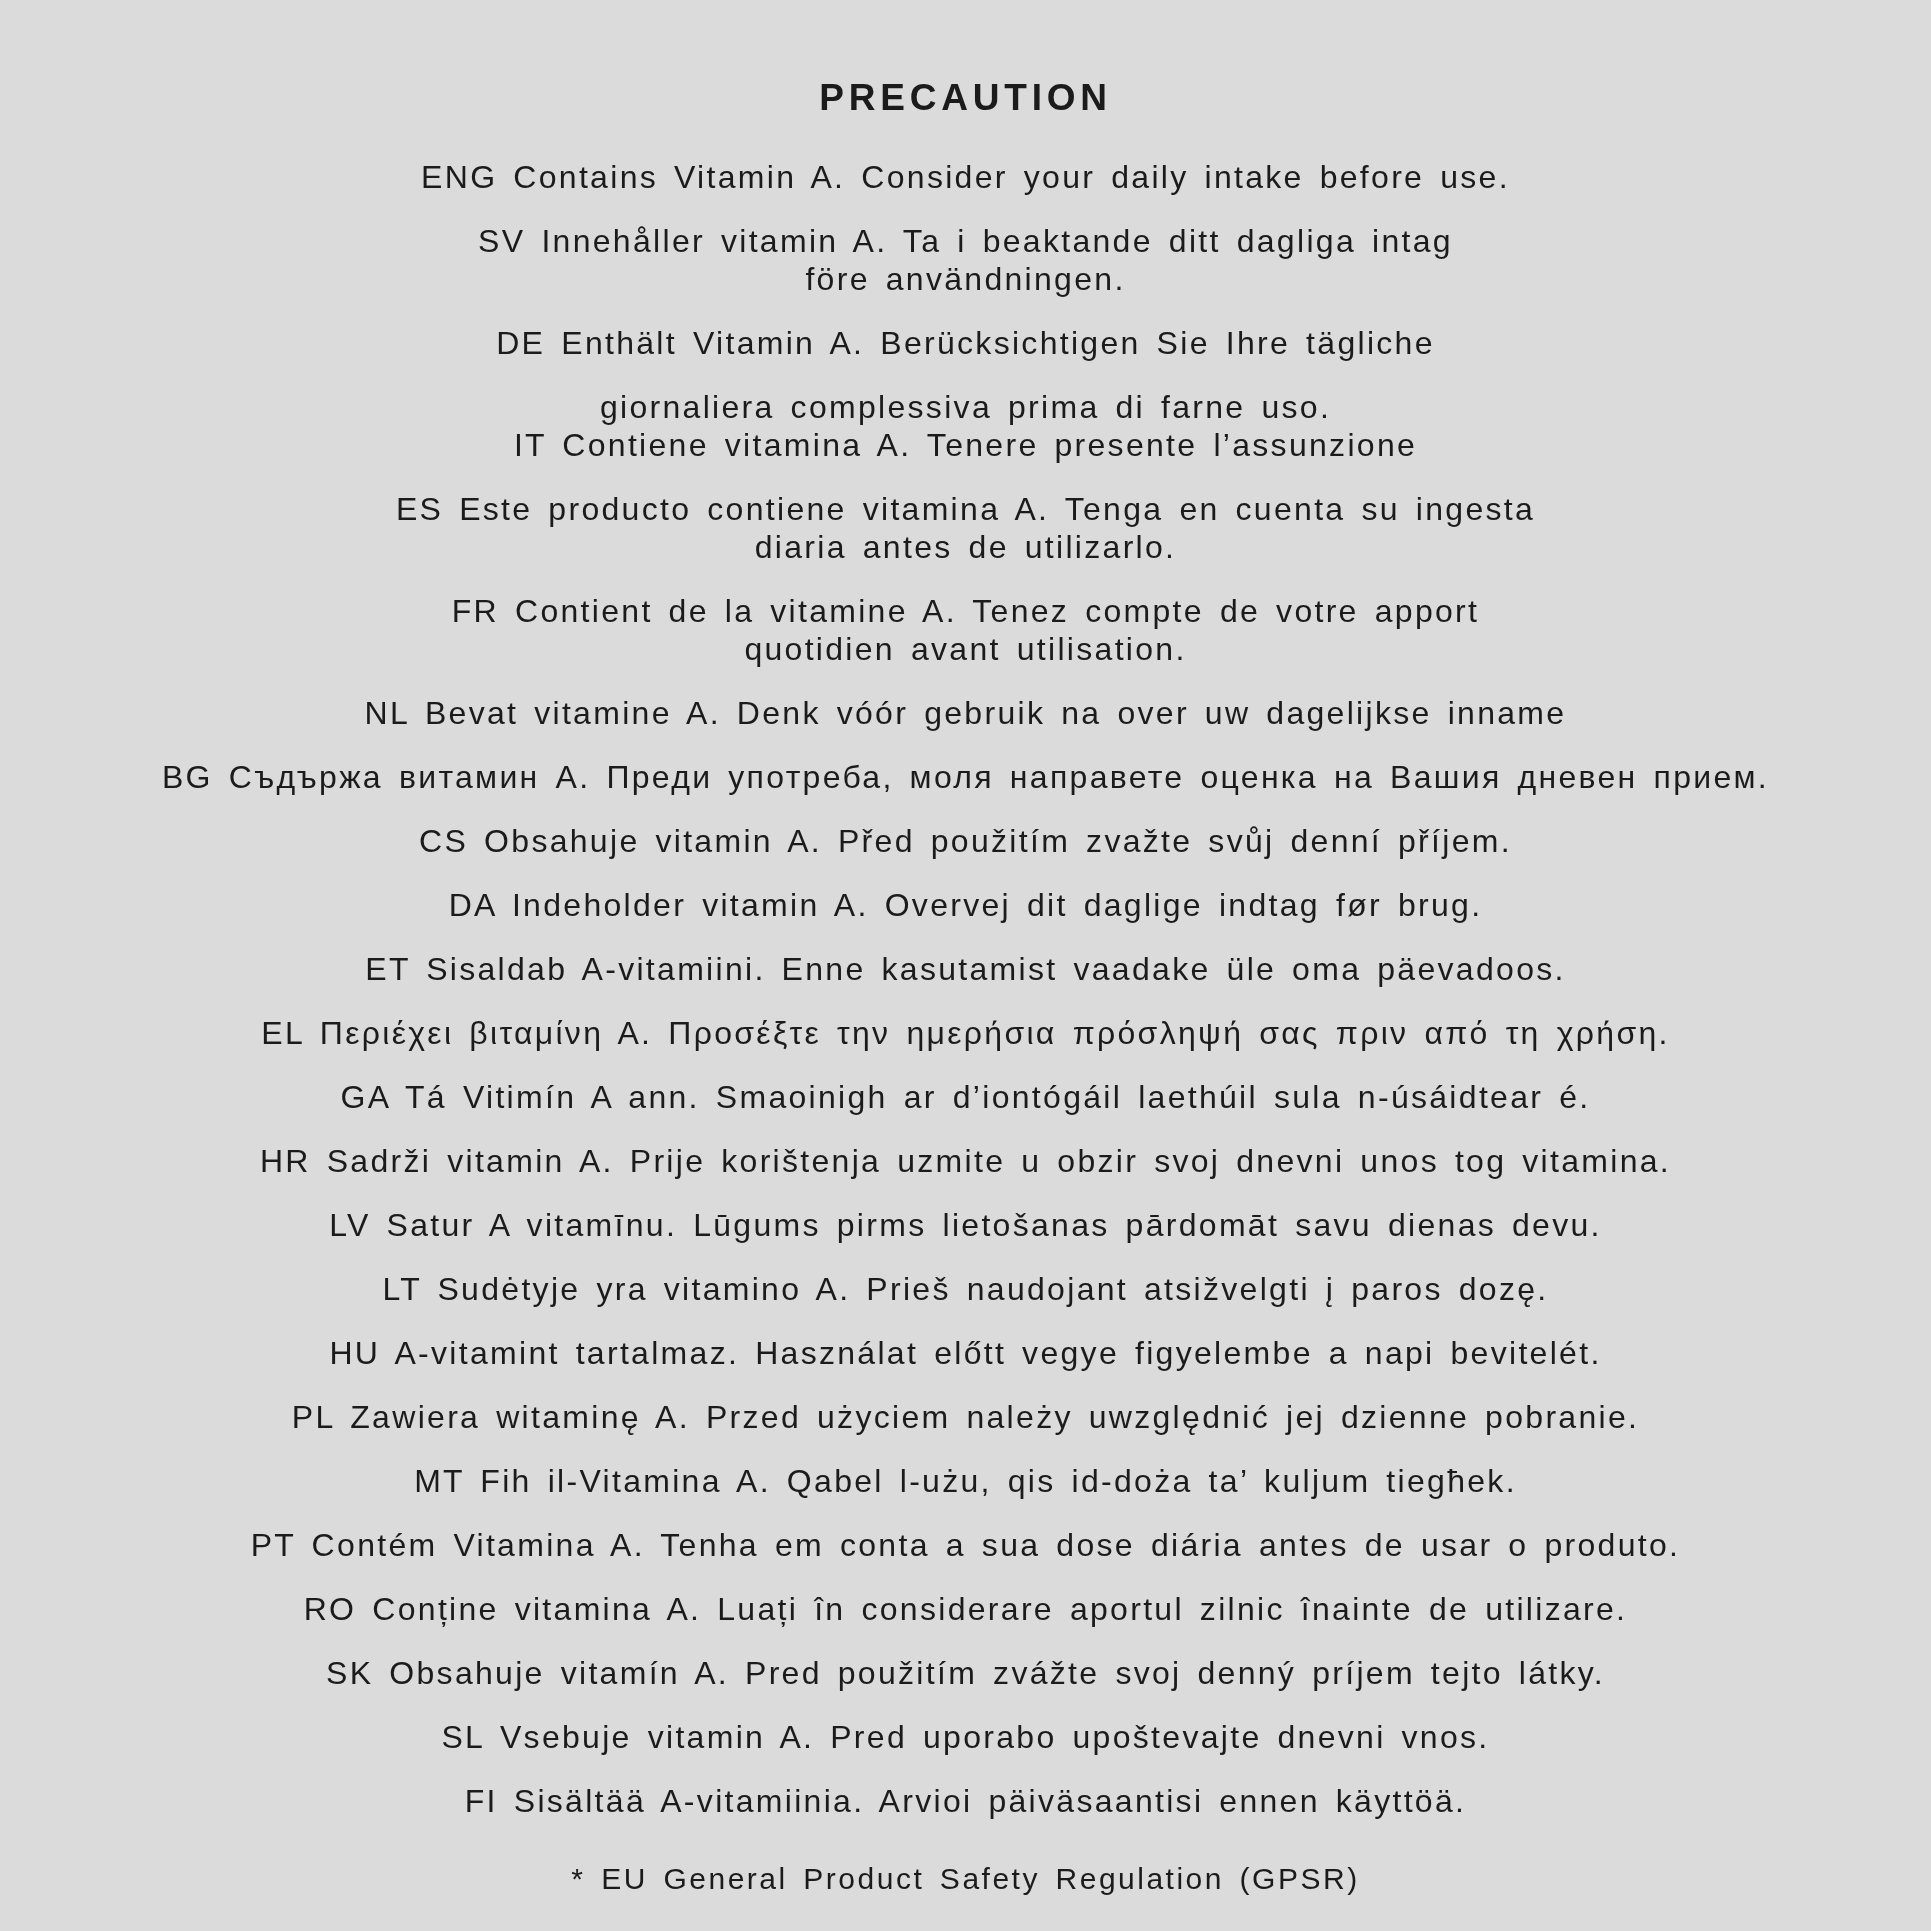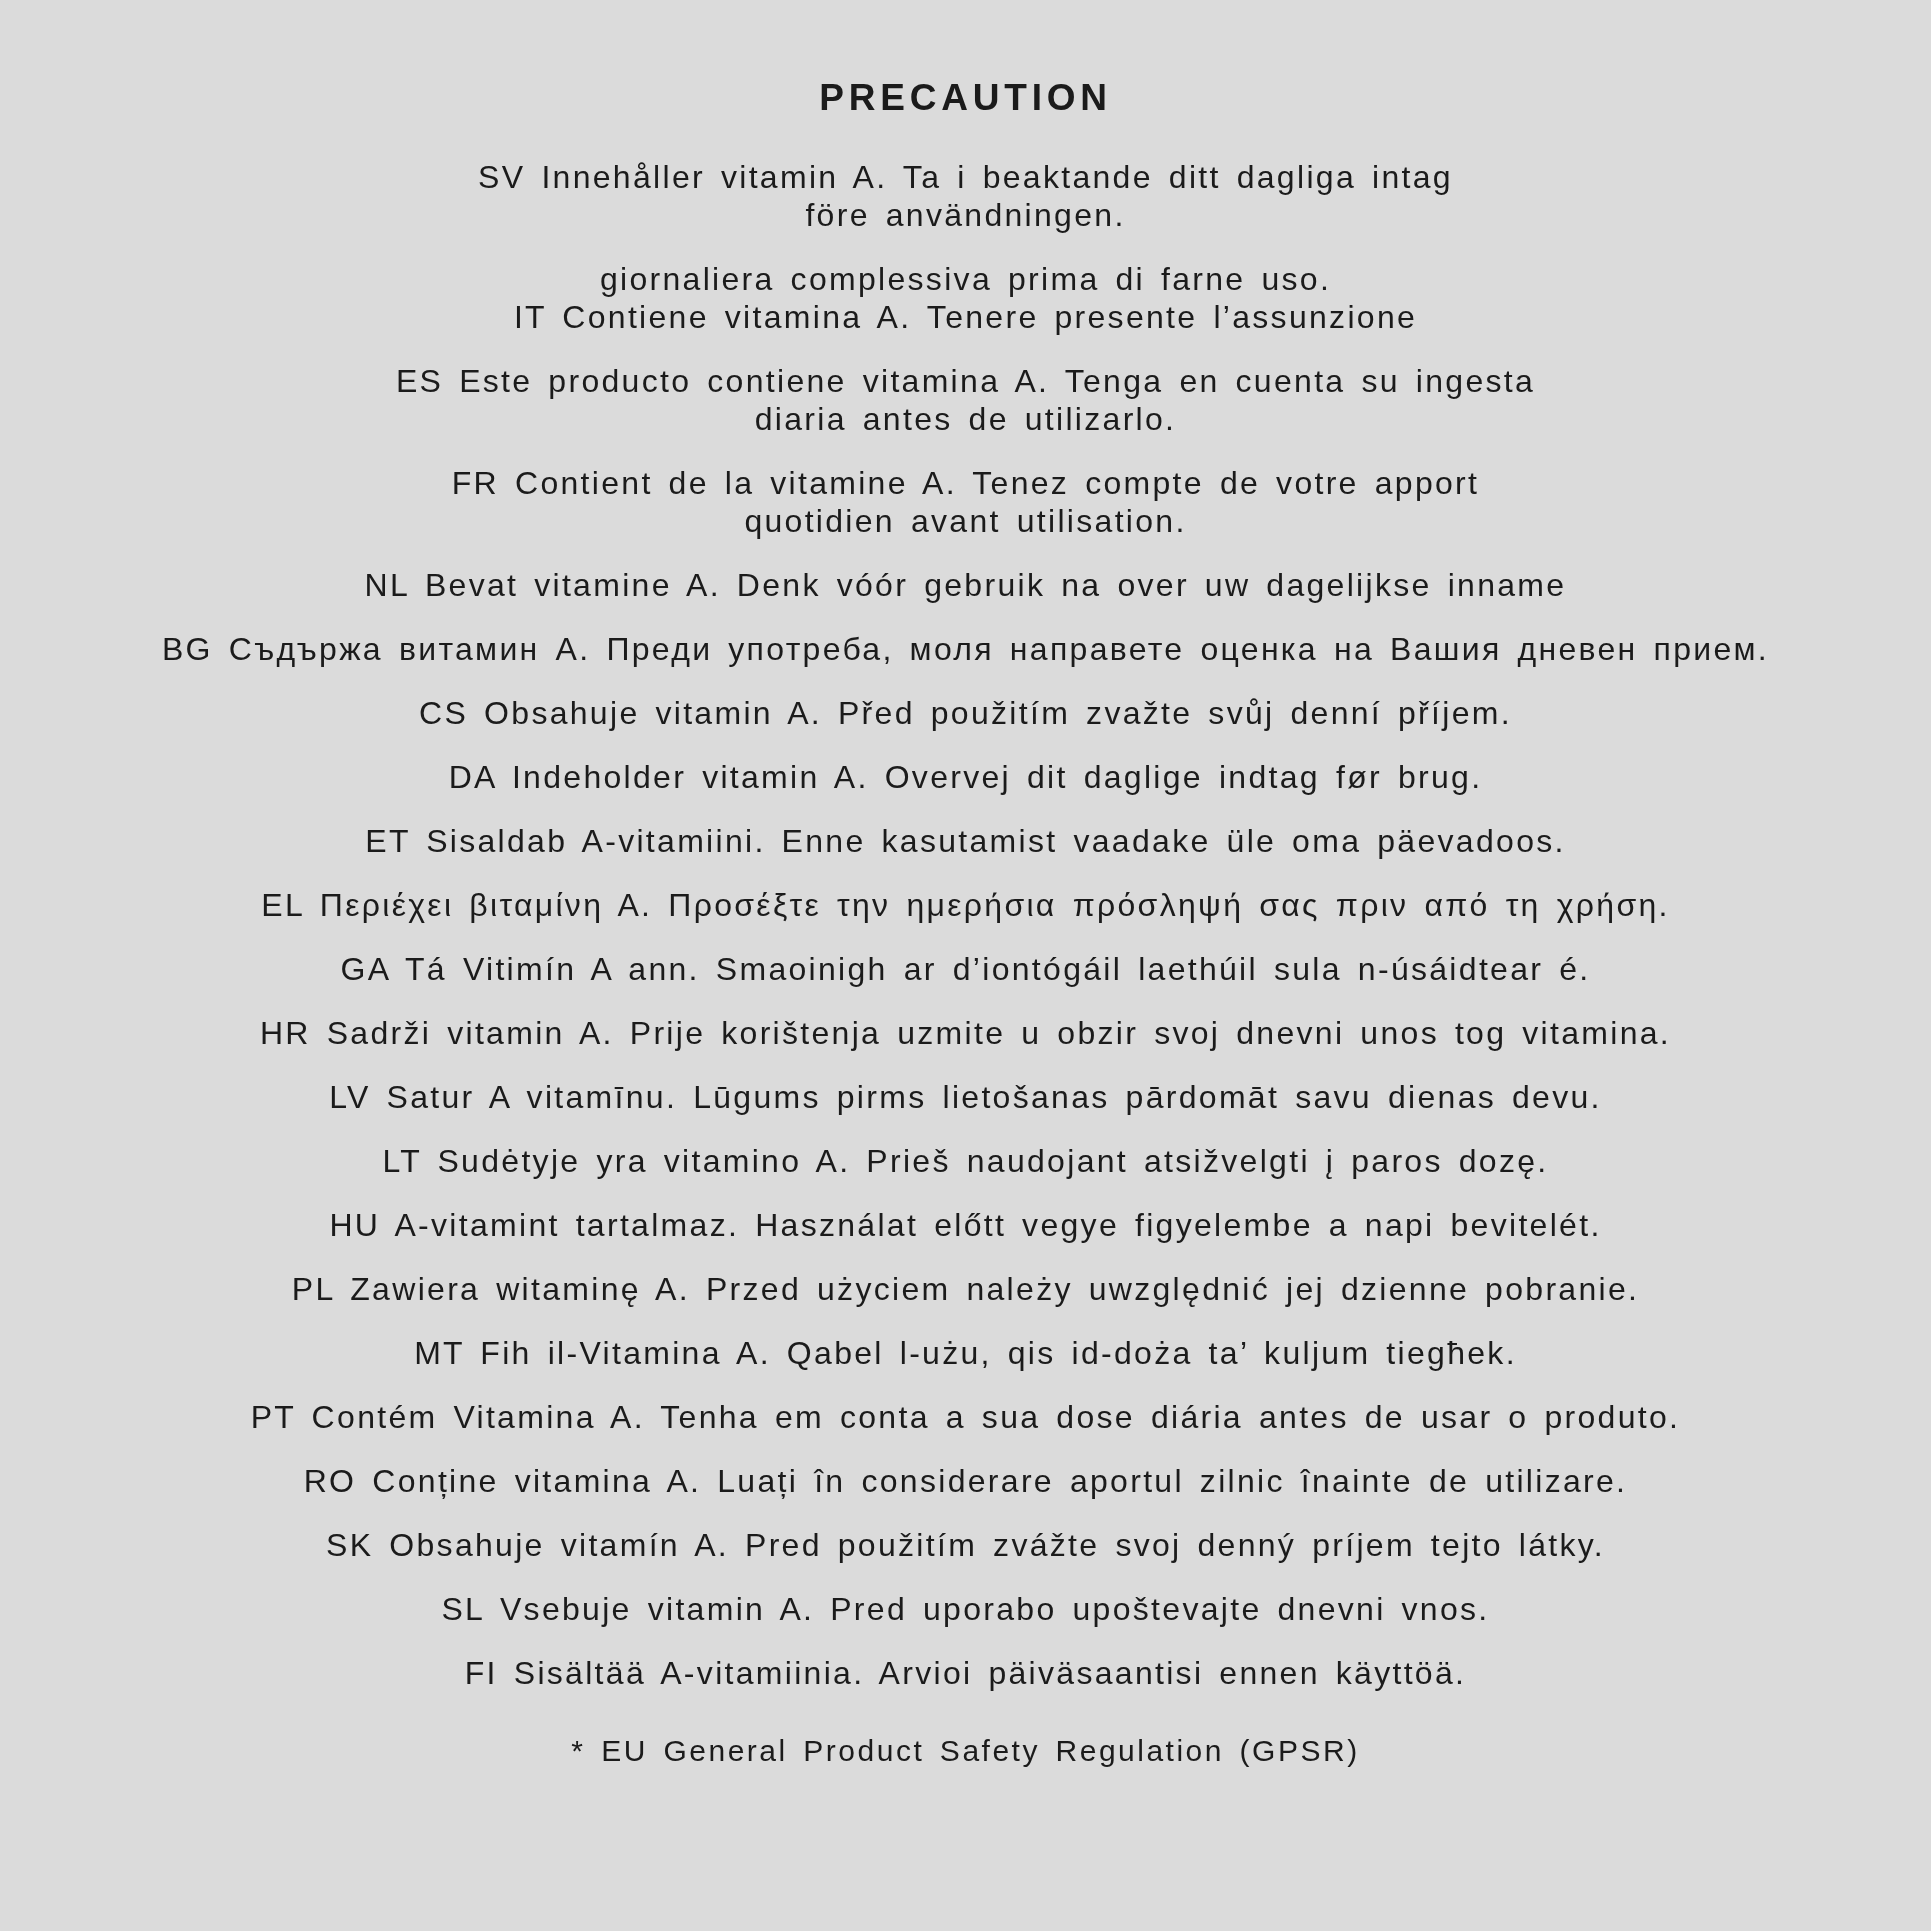--- a/index.html
+++ b/index.html
@@ -48,24 +48,28 @@
     word-spacing: 4.8px;
   }
 </style>
 </head>
 <body>
 
 <div class="page">
   <h1 class="title">PRECAUTION</h1>
   <div id="list">
       <p class="entry">
+        <span class="line">ENG Contains Vitamin A. Consider your daily intake before use.</span>
+      </p>
+      <p class="entry">
         <span class="line">SV Innehåller vitamin A. Ta i beaktande ditt dagliga intag</span>
         <span class="line">före användningen.</span>
       </p>
       <p class="entry">
+        <span class="line">DE Enthält Vitamin A. Berücksichtigen Sie Ihre tägliche</span>
       </p>
       <p class="entry">
         <span class="line">giornaliera complessiva prima di farne uso.</span>
         <span class="line">IT Contiene vitamina A. Tenere presente l’assunzione</span>
       </p>
       <p class="entry">
         <span class="line">ES Este producto contiene vitamina A. Tenga en cuenta su ingesta</span>
         <span class="line">diaria antes de utilizarlo.</span>
       </p>
       <p class="entry">

